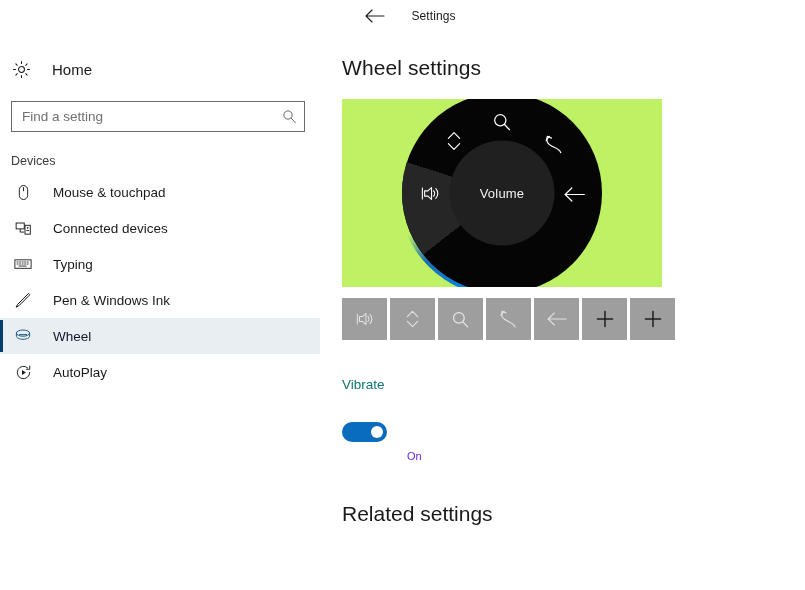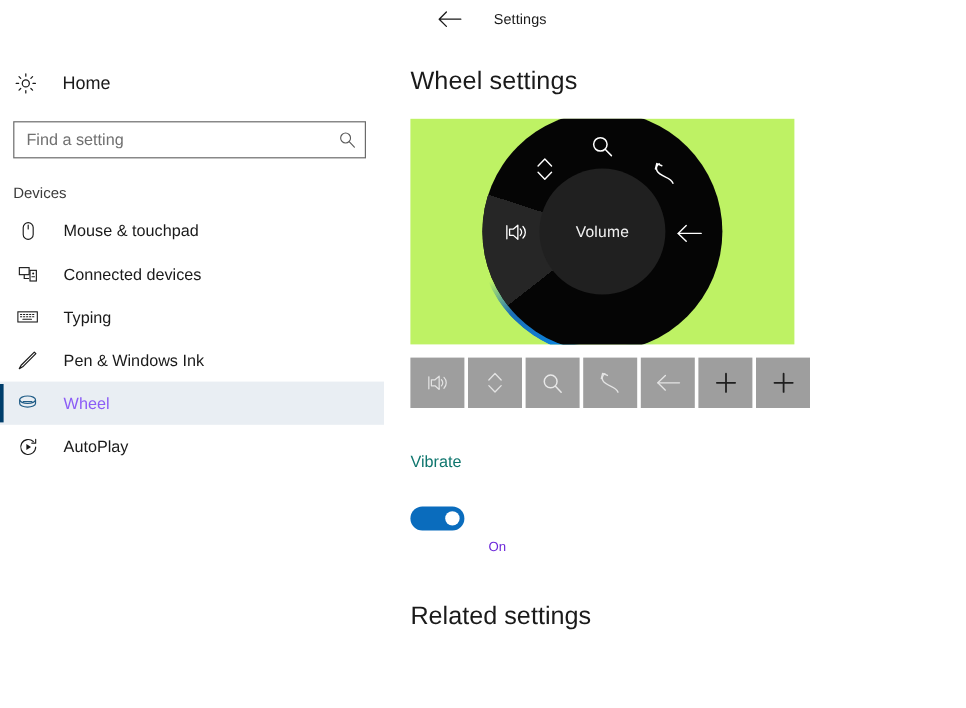--- a/index.html
+++ b/index.html
@@ -100,21 +100,21 @@
     display: flex; align-items: center; justify-content: center;
     flex: none;
   }
   .nav-item .nav-label {
     font-size: 13.5px;
     color: #1a1a1a;
     margin-left: 18px;
     white-space: nowrap;
   }
   .nav-item.selected { background: #e9eef3; }
-  .nav-item.selected .nav-label { color: #8b5cf6; }
+  .nav-item.selected .nav-label { color: #0f172a; }
   .nav-item.selected .nav-icon svg { stroke: #1f5c86; }
   .nav-item.selected::before {
     content: "";
     position: absolute; left: 0; top: 2px;
     width: 3px; height: 32px;
     background: #003e6b;
   }
 
   
   .content {

